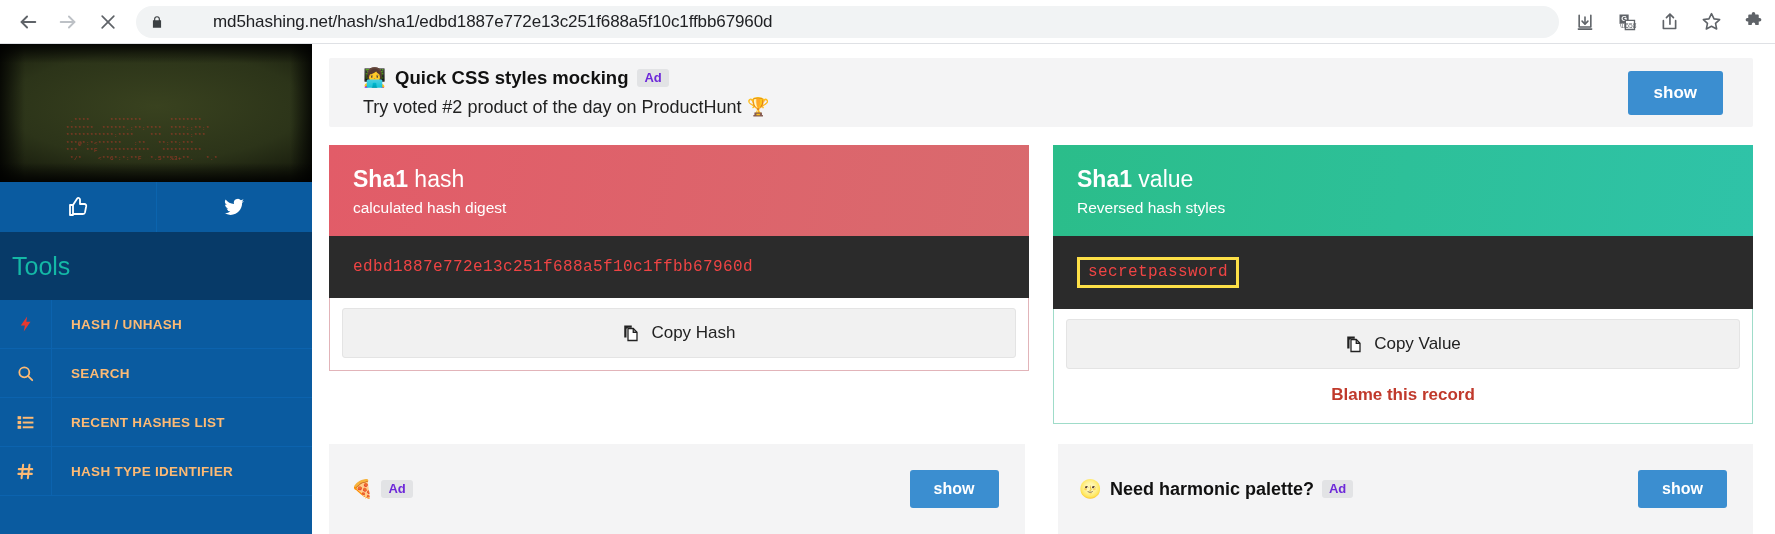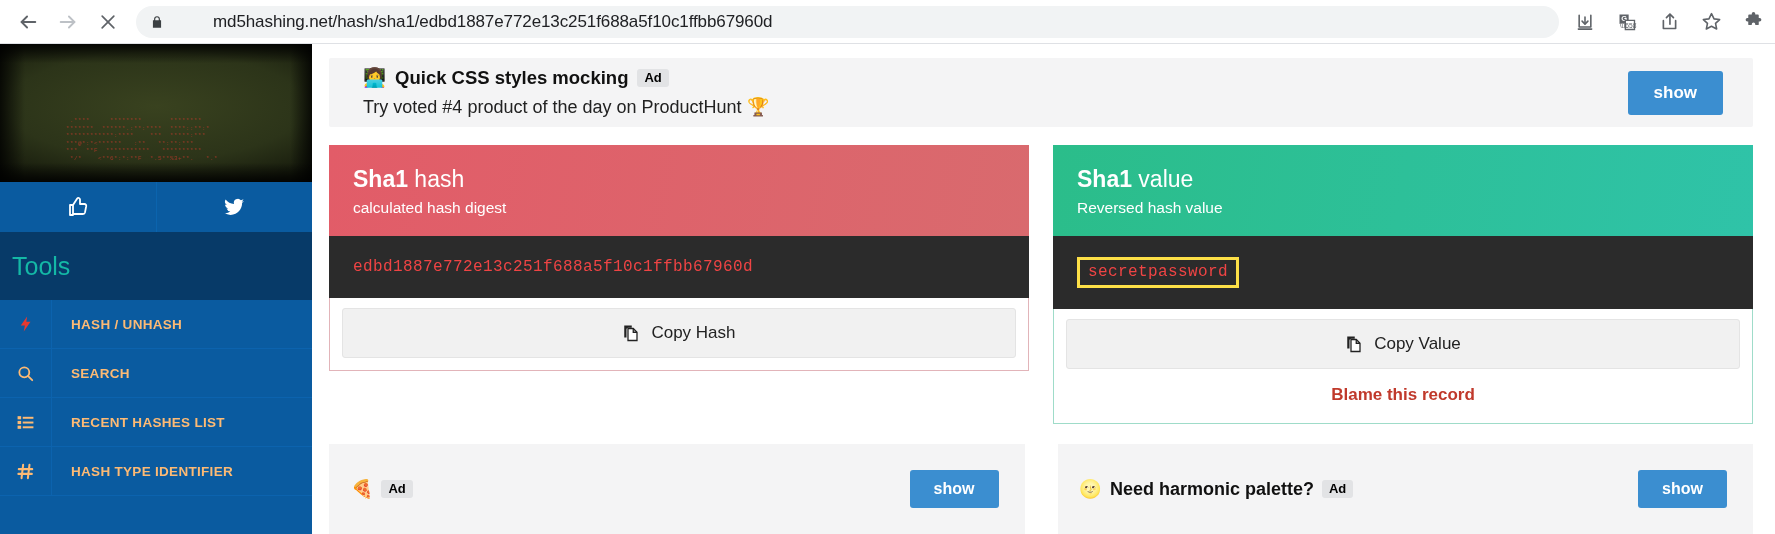--- a/index.html
+++ b/index.html
@@ -119,21 +119,21 @@
     background: #f4f4f5; border-radius: 2px;
     height: 104px; display: flex; align-items: center;
     padding: 0 30px 0 34px; margin-bottom: 18px;
   }
   .ad-texts { flex: 1; }
   .ad-title {
     font-size: 18.5px; font-weight: bold; color: #111;
     display: flex; align-items: center; gap: 9px; margin-bottom: 7px;
   }
   .ad-badge {
-    background: #e2e3e5; color: #000000; font-size: 13px;
+    background: #e2e3e5; color: #6d28d9; font-size: 13px;
     font-weight: bold; border-radius: 3px; padding: 2px 7px 3px;
     line-height: 1;
   }
   .ad-sub { font-size: 18px; color: #222; display: flex; align-items: center; gap: 6px; }
   .ad-cta {
     background: #3b8ed0; color: #ffffff; border: none;
     font-size: 17px; font-weight: bold;
     padding: 12px 26px; border-radius: 3px; cursor: pointer;
   }
 
@@ -348,21 +348,21 @@
   <div class="main">
 
     <div class="ad-banner">
       <div class="ad-texts">
         <div class="ad-title">
           <span>👩‍💻</span>
           <span>Quick CSS styles mocking</span>
           <span class="ad-badge">Ad</span>
         </div>
         <div class="ad-sub">
-          <span>Try voted #4 product of the day on ProductHunt</span>
+          <span>Try voted #2 product of the day on ProductHunt</span>
           <span>🏆</span>
         </div>
       </div>
       <button class="ad-cta">show</button>
     </div>
 
     <div class="cards-row">
 
       <div class="card">
         <div class="card-head red">
@@ -384,21 +384,21 @@
             <span>Copy Hash</span>
           </button>
         </div>
       </div>
 
       <div class="card">
         <div class="card-head green">
           <div class="card-title">
             <b>Sha1</b><span> value</span>
           </div>
-          <div class="card-sub">Reversed hash value</div>
+          <div class="card-sub">Reversed hash styles</div>
         </div>
         <div class="card-value">
           <span class="boxed">secretpassword</span>
         </div>
         <div class="card-foot green-b">
           <button class="copy-btn">
             <span>
               <svg class="svg-i" width="18" height="18" viewBox="0 0 24 24" fill="currentColor">
                 <path d="M3 2h10v3H8a2 2 0 0 0-2 2v11H3V2z"></path>
                 <path d="M8 6h7l5 5v11H8V6z" fill="#fff" stroke="currentColor" stroke-width="1.7"></path>

